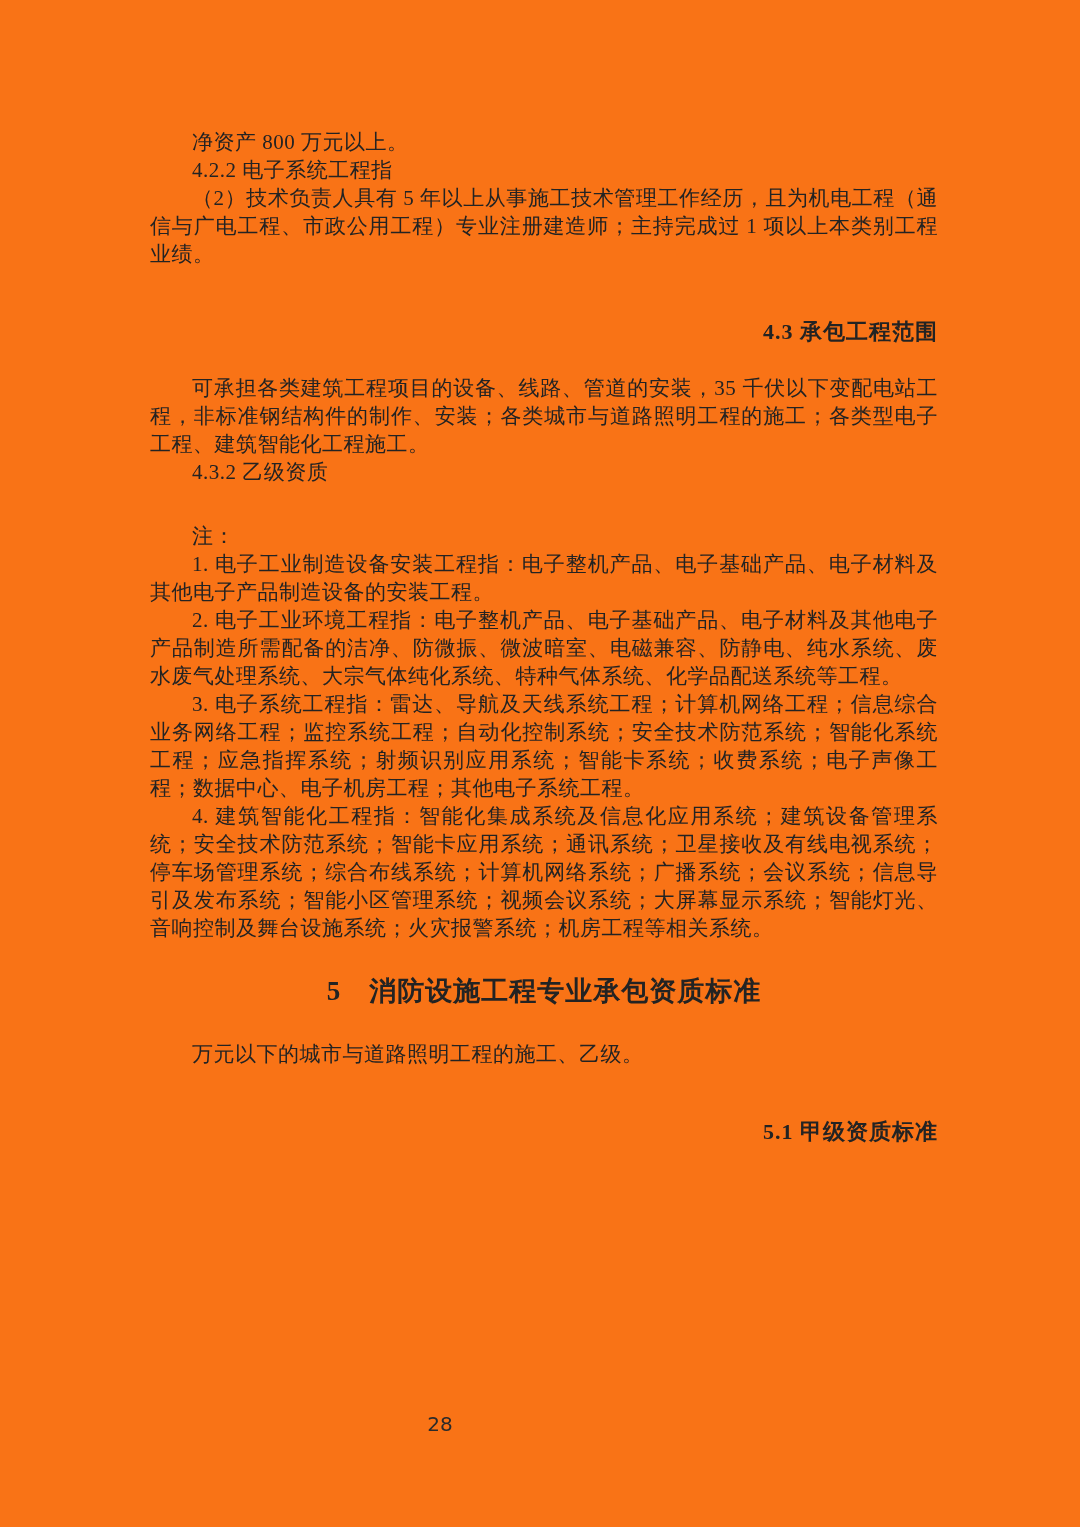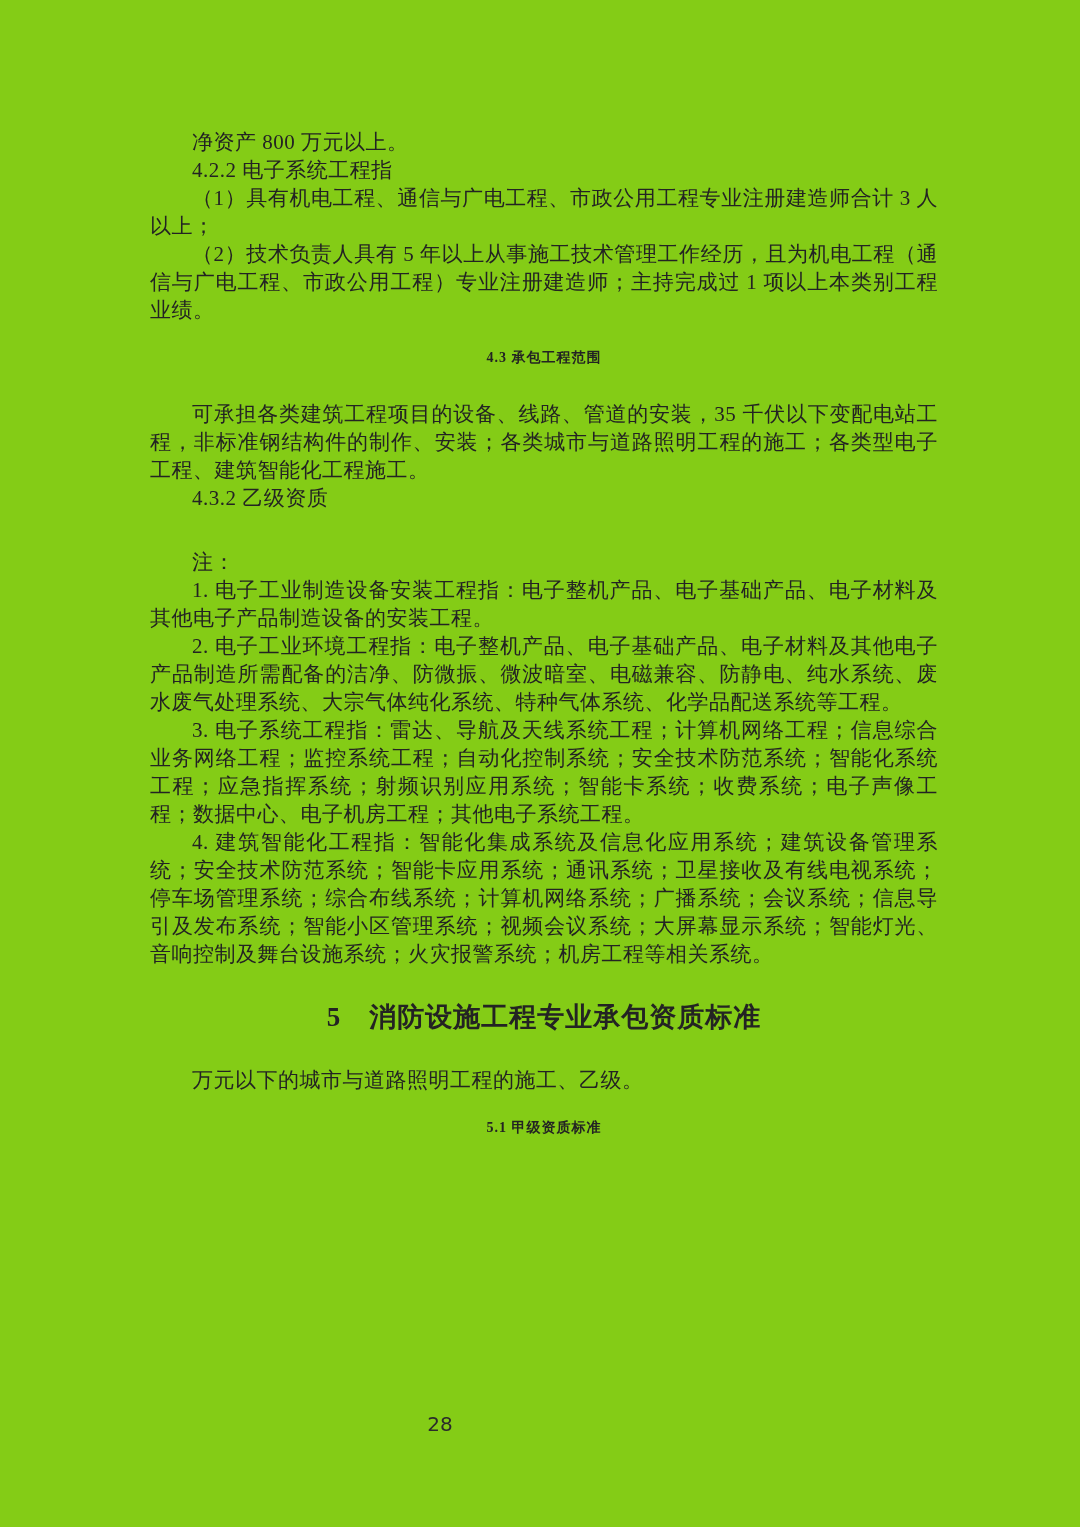--- a/index.html
+++ b/index.html
@@ -4,21 +4,21 @@
 <style>
   html, body {
     margin: 0;
     padding: 0;
     background: #f4f4f4;
   }
   .page {
     position: relative;
     width: 1080px;
     height: 1527px;
-    background: #84cc16;
+    background: #f97316;
     margin: 0 auto;
     overflow: hidden;
     font-family: "Liberation Serif", "DejaVu Serif", serif;
     color: #232323;
   }
   .content {
     position: absolute;
     left: 150px;
     top: 128px;
     width: 788px;
@@ -31,23 +31,24 @@
     text-indent: 2em;
     letter-spacing: 0.5px;
   }
   .h-center {
     font-weight: bold;
     text-align: center;
     text-indent: 0;
     letter-spacing: 1px;
   }
   .h-section {
-    font-size: 14px;
-    margin-top: 20px;
+    font-size: 22px;
+    margin-top: 50px;
     margin-bottom: 28px;
+    text-align: right;
   }
   .h-chapter {
     font-size: 27px;
     line-height: 34px;
     margin-top: 32px;
     margin-bottom: 32px;
   }
   .gap-top {
     margin-top: 36px;
   }
@@ -63,21 +64,20 @@
   }
 </style>
 </head>
 <body>
 
 <div class="page">
   <div class="content">
 
     <p>净资产 800 万元以上。</p>
     <p>4.2.2 电子系统工程指</p>
-    <p>（1）具有机电工程、通信与广电工程、市政公用工程专业注册建造师合计 3 人以上；</p>
     <p>（2）技术负责人具有 5 年以上从事施工技术管理工作经历，且为机电工程（通信与广电工程、市政公用工程）专业注册建造师；主持完成过 1 项以上本类别工程业绩。</p>
 
     <p class="h-center h-section">4.3 承包工程范围</p>
 
     <p>可承担各类建筑工程项目的设备、线路、管道的安装，35 千伏以下变配电站工程，非标准钢结构件的制作、安装；各类城市与道路照明工程的施工；各类型电子工程、建筑智能化工程施工。</p>
     <p>4.3.2 乙级资质</p>
 
     <p class="gap-top">注：</p>
     <p>1. 电子工业制造设备安装工程指：电子整机产品、电子基础产品、电子材料及其他电子产品制造设备的安装工程。</p>
     <p>2. 电子工业环境工程指：电子整机产品、电子基础产品、电子材料及其他电子产品制造所需配备的洁净、防微振、微波暗室、电磁兼容、防静电、纯水系统、废水废气处理系统、大宗气体纯化系统、特种气体系统、化学品配送系统等工程。</p>

